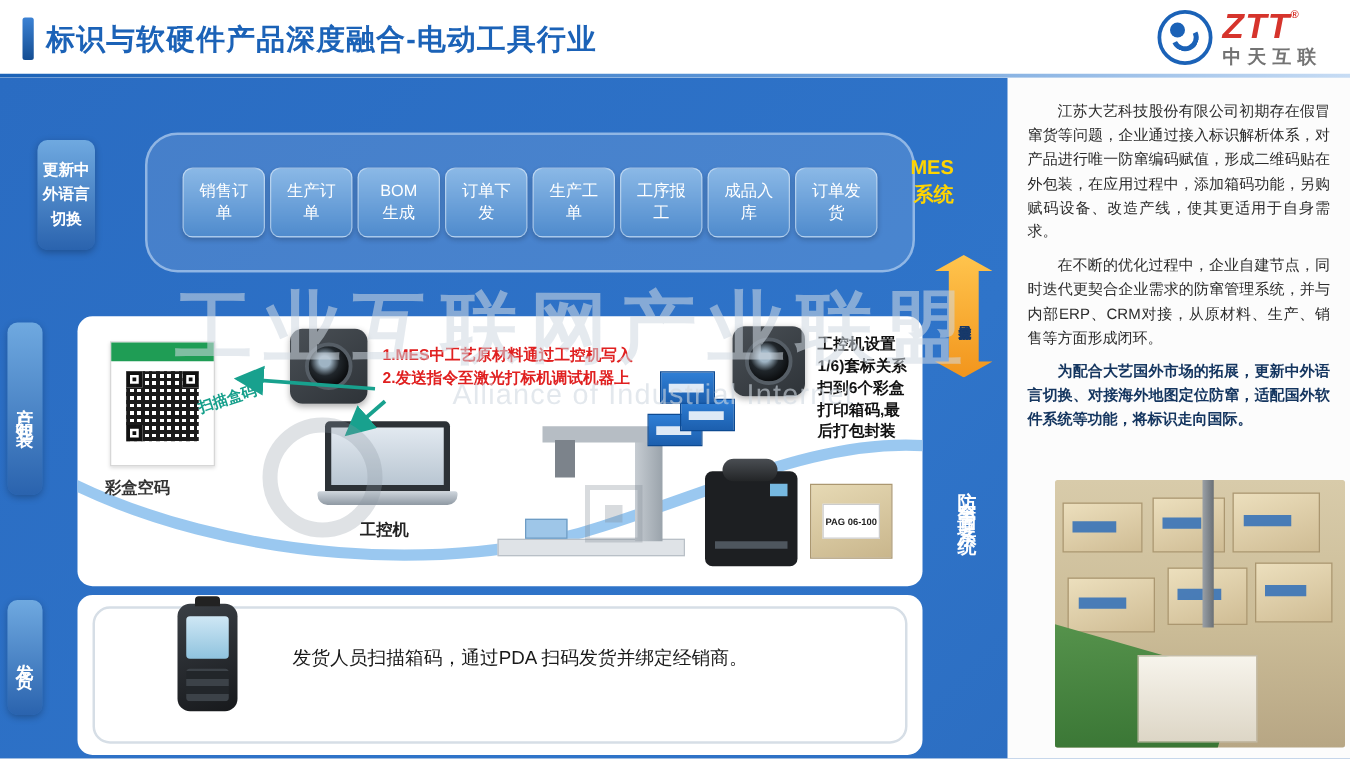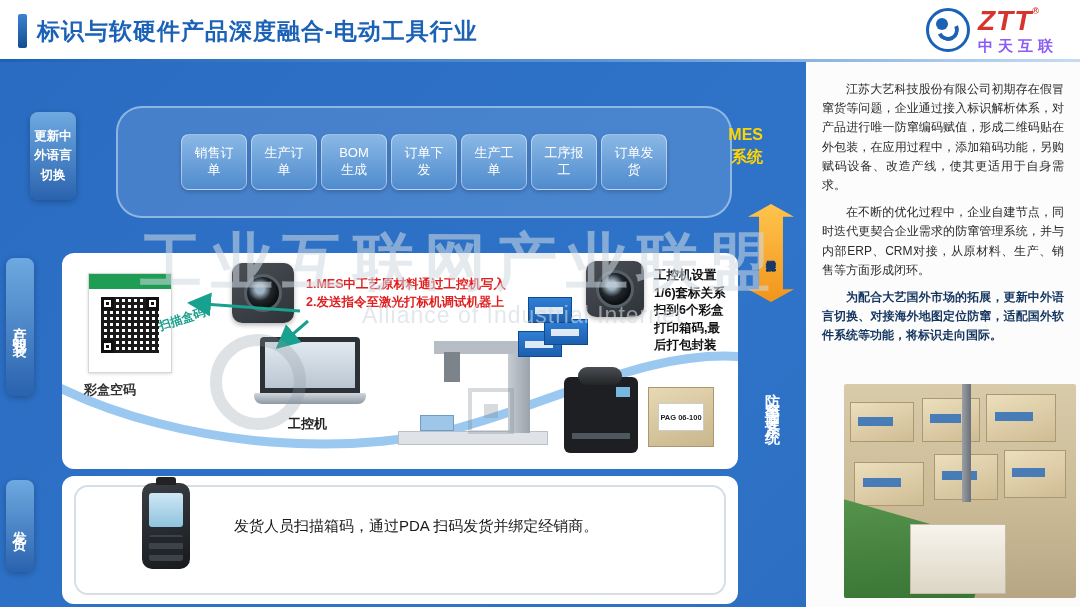--- a/index.html
+++ b/index.html
@@ -15,21 +15,21 @@
     background:linear-gradient(180deg,#3c82d4,#134d92); }
   .hdr-title { position:absolute; left:37px; top:16px; font-size:23px; font-weight:700; color:#1b62b7; letter-spacing:1px; }
   .logo { position:absolute; right:22px; top:7px; display:flex; align-items:center; gap:8px; }
   .logo-mark { width:44px; height:44px; border:3px solid #1b62b7; border-radius:50%; position:relative; }
   .logo-mark::before { content:""; position:absolute; left:7px; top:7px; width:12px; height:12px; border-radius:50%; background:#1b62b7; }
   .logo-mark::after { content:""; position:absolute; inset:8px; border:4px solid #1b62b7; border-radius:50%;
     border-top-color:transparent; border-left-color:transparent; transform:rotate(20deg); }
   .logo-txt { text-align:left; line-height:1; }
   .logo-ztt { font-size:28px; font-weight:800; font-style:italic; color:#d6342c; letter-spacing:1px; }
   .logo-reg { font-size:9px; vertical-align:top; color:#d6342c; font-style:normal; }
-  .logo-sub { margin-top:3px; font-size:15px; font-weight:700; color:#8b5cf6; letter-spacing:5px; }
+  .logo-sub { margin-top:3px; font-size:15px; font-weight:700; color:#737373; letter-spacing:5px; }
 
   
   .main { position:absolute; top:62px; left:0; width:1080px; height:545px;
     background:linear-gradient(135deg,#2a6cc2 0%,#2f74c9 60%,#2a6abd 100%); }
 
   
   .side-label { position:absolute; display:flex; align-items:center; justify-content:center; text-align:center;
     color:#fff; font-weight:700; border-radius:8px;
     background:linear-gradient(180deg,#6fa9e0,#2a63ae); box-shadow:0 2px 6px rgba(0,0,0,.25); }
   .label-order { left:30px; top:50px; width:46px; height:88px; font-size:12.5px; line-height:1.55; padding:4px; }
@@ -196,20 +196,21 @@
       <span class="vtext">发货</span>
     </div>
 
     <div class="flow-box">
       <div class="chip">销售订单</div>
       <div class="chip">生产订单</div>
       <div class="chip">BOM生成</div>
       <div class="chip">订单下发</div>
       <div class="chip">生产工单</div>
       <div class="chip">工序报工</div>
+      <div class="chip">成品入库</div>
       <div class="chip">订单发货</div>
     </div>
 
     <div class="mes">MES系统</div>
     <div class="ribbon">
       <div class="ribbon-text">系统打通接口对接</div>
     </div>
     <div class="anti">
       <span class="vtext">防窜管理系统</span>
     </div>

